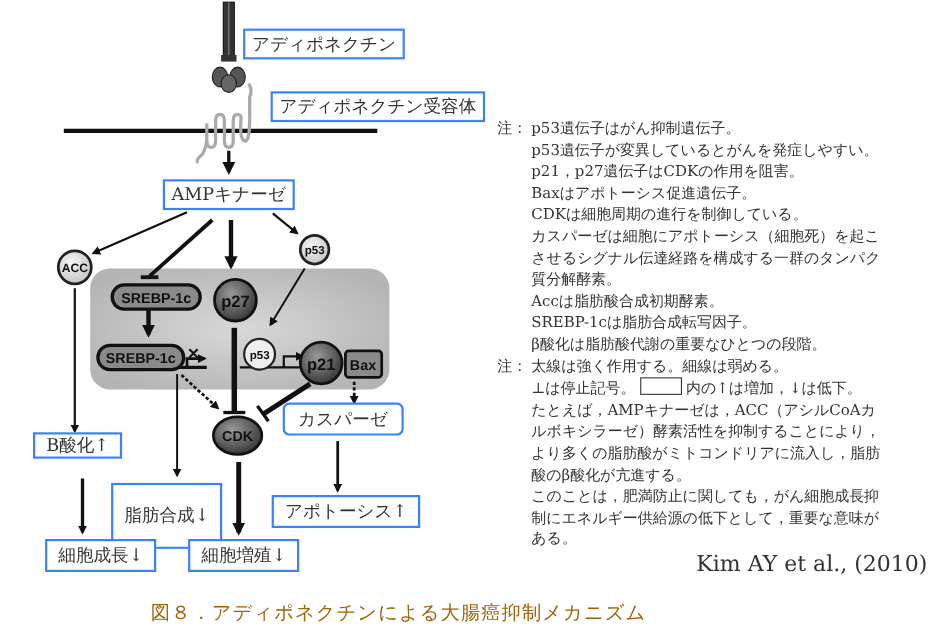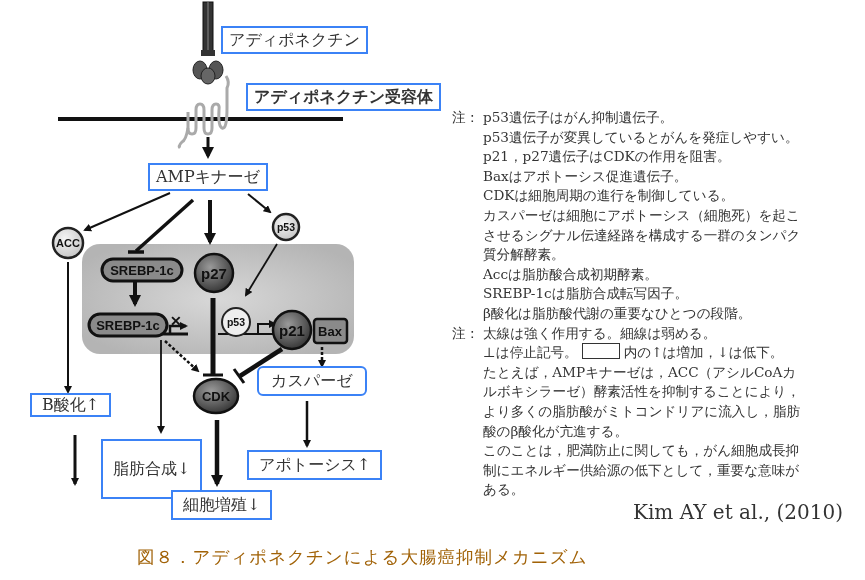--- a/index.html
+++ b/index.html
@@ -139,26 +139,27 @@
       <rect x="314" y="319" width="33" height="24" rx="3" fill="#8a8a8a" stroke="#111" stroke-width="2.5"></rect>
       <text class="lbl" x="330" y="336" text-anchor="middle" font-size="13" fill="#111">Bax</text>
     </g>
     <g>
       <ellipse cx="216" cy="396" rx="22" ry="17" fill="url(#darkNode)" stroke="#111" stroke-width="2.5"></ellipse>
       <text class="lbl" x="216" y="401" text-anchor="middle" font-size="13" fill="#111">CDK</text>
     </g>
   </svg>
 
   <div class="box" style="left:221px;top:26px;">アディポネクチン</div>
-  <div class="box" style="left:246px;top:83px;font-weight:bold;">アディポネクチン受容体</div>
+  <div class="box" style="left:246px;top:83px;">アディポネクチン受容体</div>
   <div class="box" style="left:148px;top:163px;">AMPキナーゼ</div>
   <div class="box rounded" style="left:257px;top:366px;padding:5px 12px;">カスパーゼ</div>
   <div class="box" style="left:30px;top:393px;padding:2px 10px;">B酸化↑</div>
   <div class="box" style="left:101px;top:439px;padding:20px 10px;">脂肪合成↓</div>
   <div class="box" style="left:247px;top:450px;padding:5px 10px;">アポトーシス↑</div>
+  <div class="box" style="left:41px;top:490px;padding:5px 10px;">細胞成長↓</div>
   <div class="box" style="left:171px;top:490px;padding:5px 10px;">細胞増殖↓</div>
 </div>
 
 <div id="notes">
   <div class="note-block">
     <div class="note-prefix">注：</div>
     <div class="note-lines">
       <div class="note-line">p53遺伝子はがん抑制遺伝子。</div>
       <div class="note-line">p53遺伝子が変異しているとがんを発症しやすい。</div>
       <div class="note-line">p21，p27遺伝子はCDKの作用を阻害。</div>

